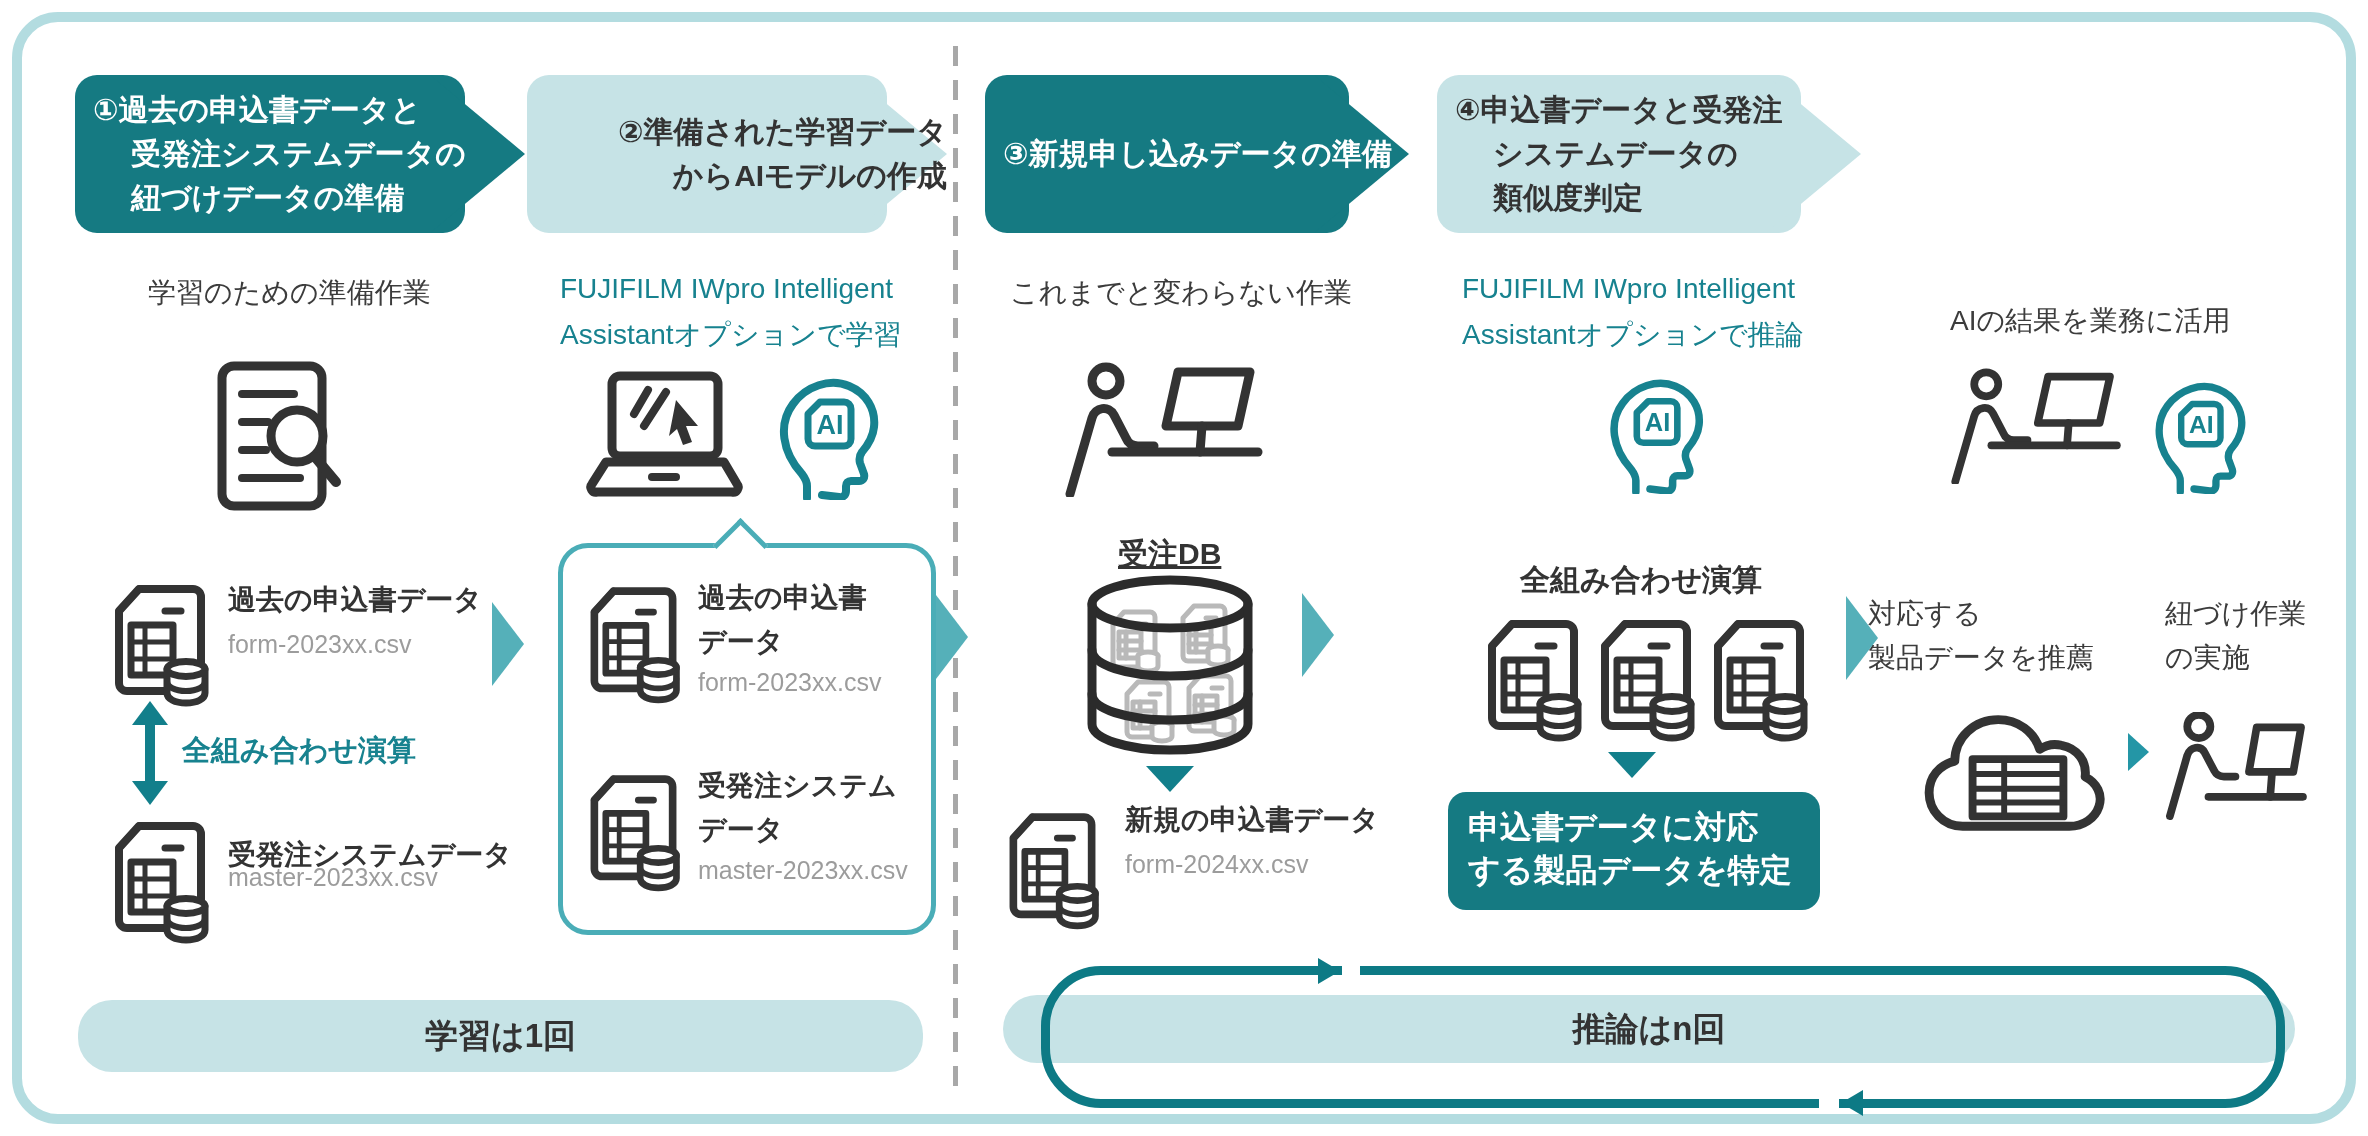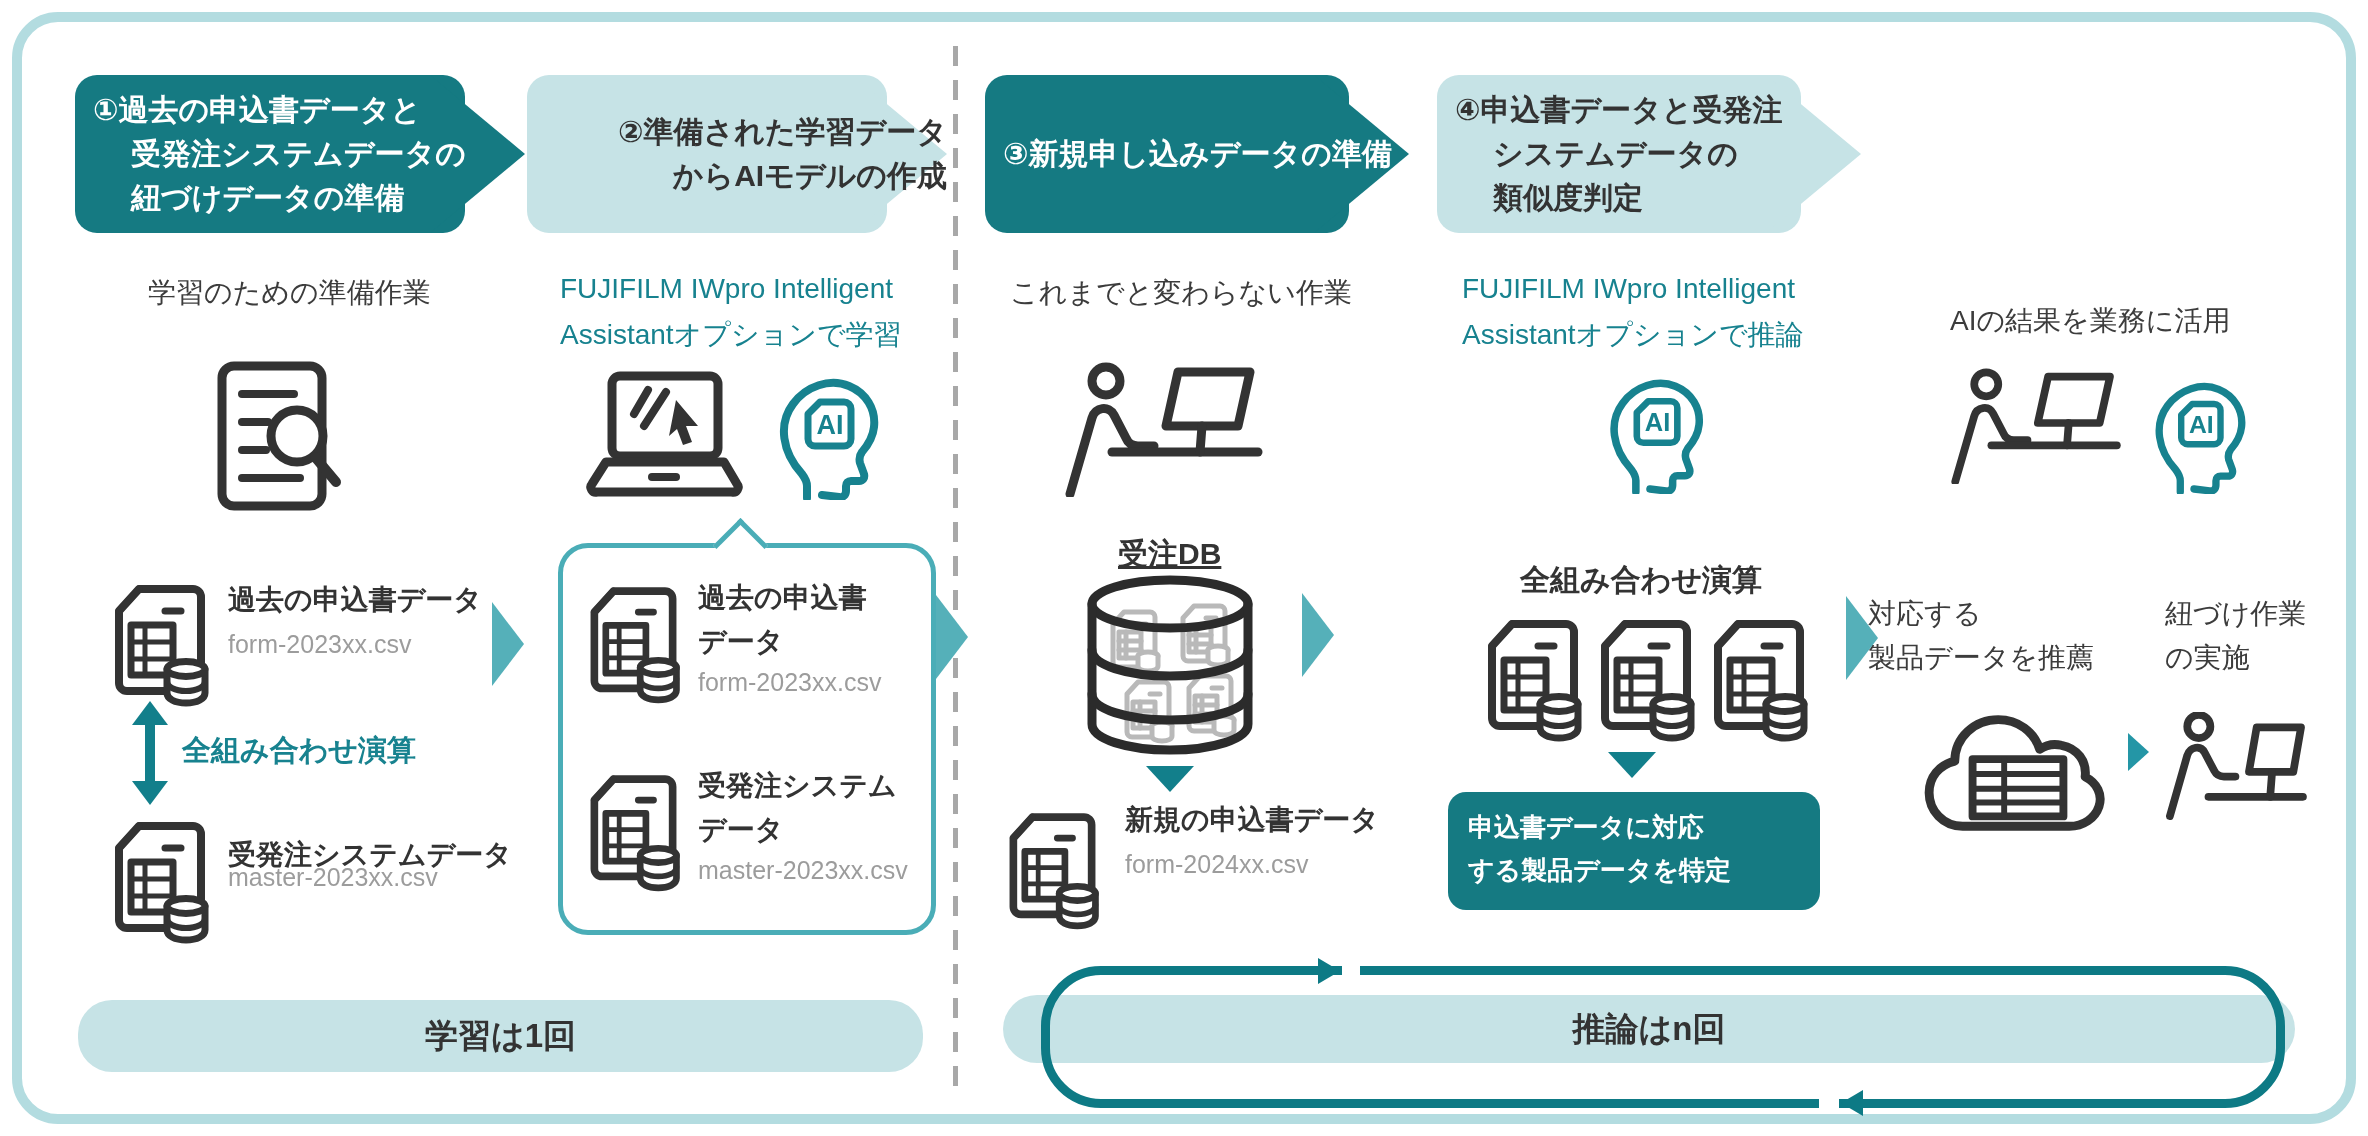--- a/index.html
+++ b/index.html
@@ -40,21 +40,21 @@
   .dbl .shaft{position:absolute;left:13px;top:20px;width:10px;height:64px;background:#127f8b;}
   .dbl .up{position:absolute;left:0;top:0;width:0;height:0;border-left:18px solid transparent;
            border-right:18px solid transparent;border-bottom:24px solid #127f8b;}
   .dbl .dn{position:absolute;left:0;bottom:0;width:0;height:0;border-left:18px solid transparent;
            border-right:18px solid transparent;border-top:24px solid #127f8b;}
   .bubble{position:absolute;left:558px;top:543px;width:368px;height:382px;background:#fff;
           border:5px solid #4aadb7;border-radius:30px;}
   .bubble .notch{position:absolute;top:-22px;left:158px;width:34px;height:34px;background:#fff;
                  border-left:5px solid #4aadb7;border-top:5px solid #4aadb7;transform:rotate(45deg);}
   .result{position:absolute;left:1448px;top:792px;width:372px;height:118px;background:#157a82;
-          border-radius:18px;color:#fff;font-size:26px;font-weight:700;line-height:43px;
+          border-radius:18px;color:#fff;font-size:32px;font-weight:700;line-height:43px;
           padding:14px 0 0 20px;box-sizing:border-box;}
   .bar{position:absolute;background:#c6e3e6;border-radius:34px;display:flex;align-items:center;
        justify-content:center;font-size:33px;font-weight:700;color:#333;}
   .loop{position:absolute;left:1041px;top:966px;width:1226px;height:124px;
         border:9px solid #0d7a85;border-radius:60px;}
   .loop .a-top{position:absolute;left:268px;top:-17px;width:0;height:0;
                border-top:13px solid transparent;border-bottom:13px solid transparent;
                border-left:22px solid #0d7a85;}
   .loop .g-top{position:absolute;left:292px;top:-9px;width:18px;height:9px;background:#fff;}
   .loop .a-bot{position:absolute;left:791px;bottom:-17px;width:0;height:0;

